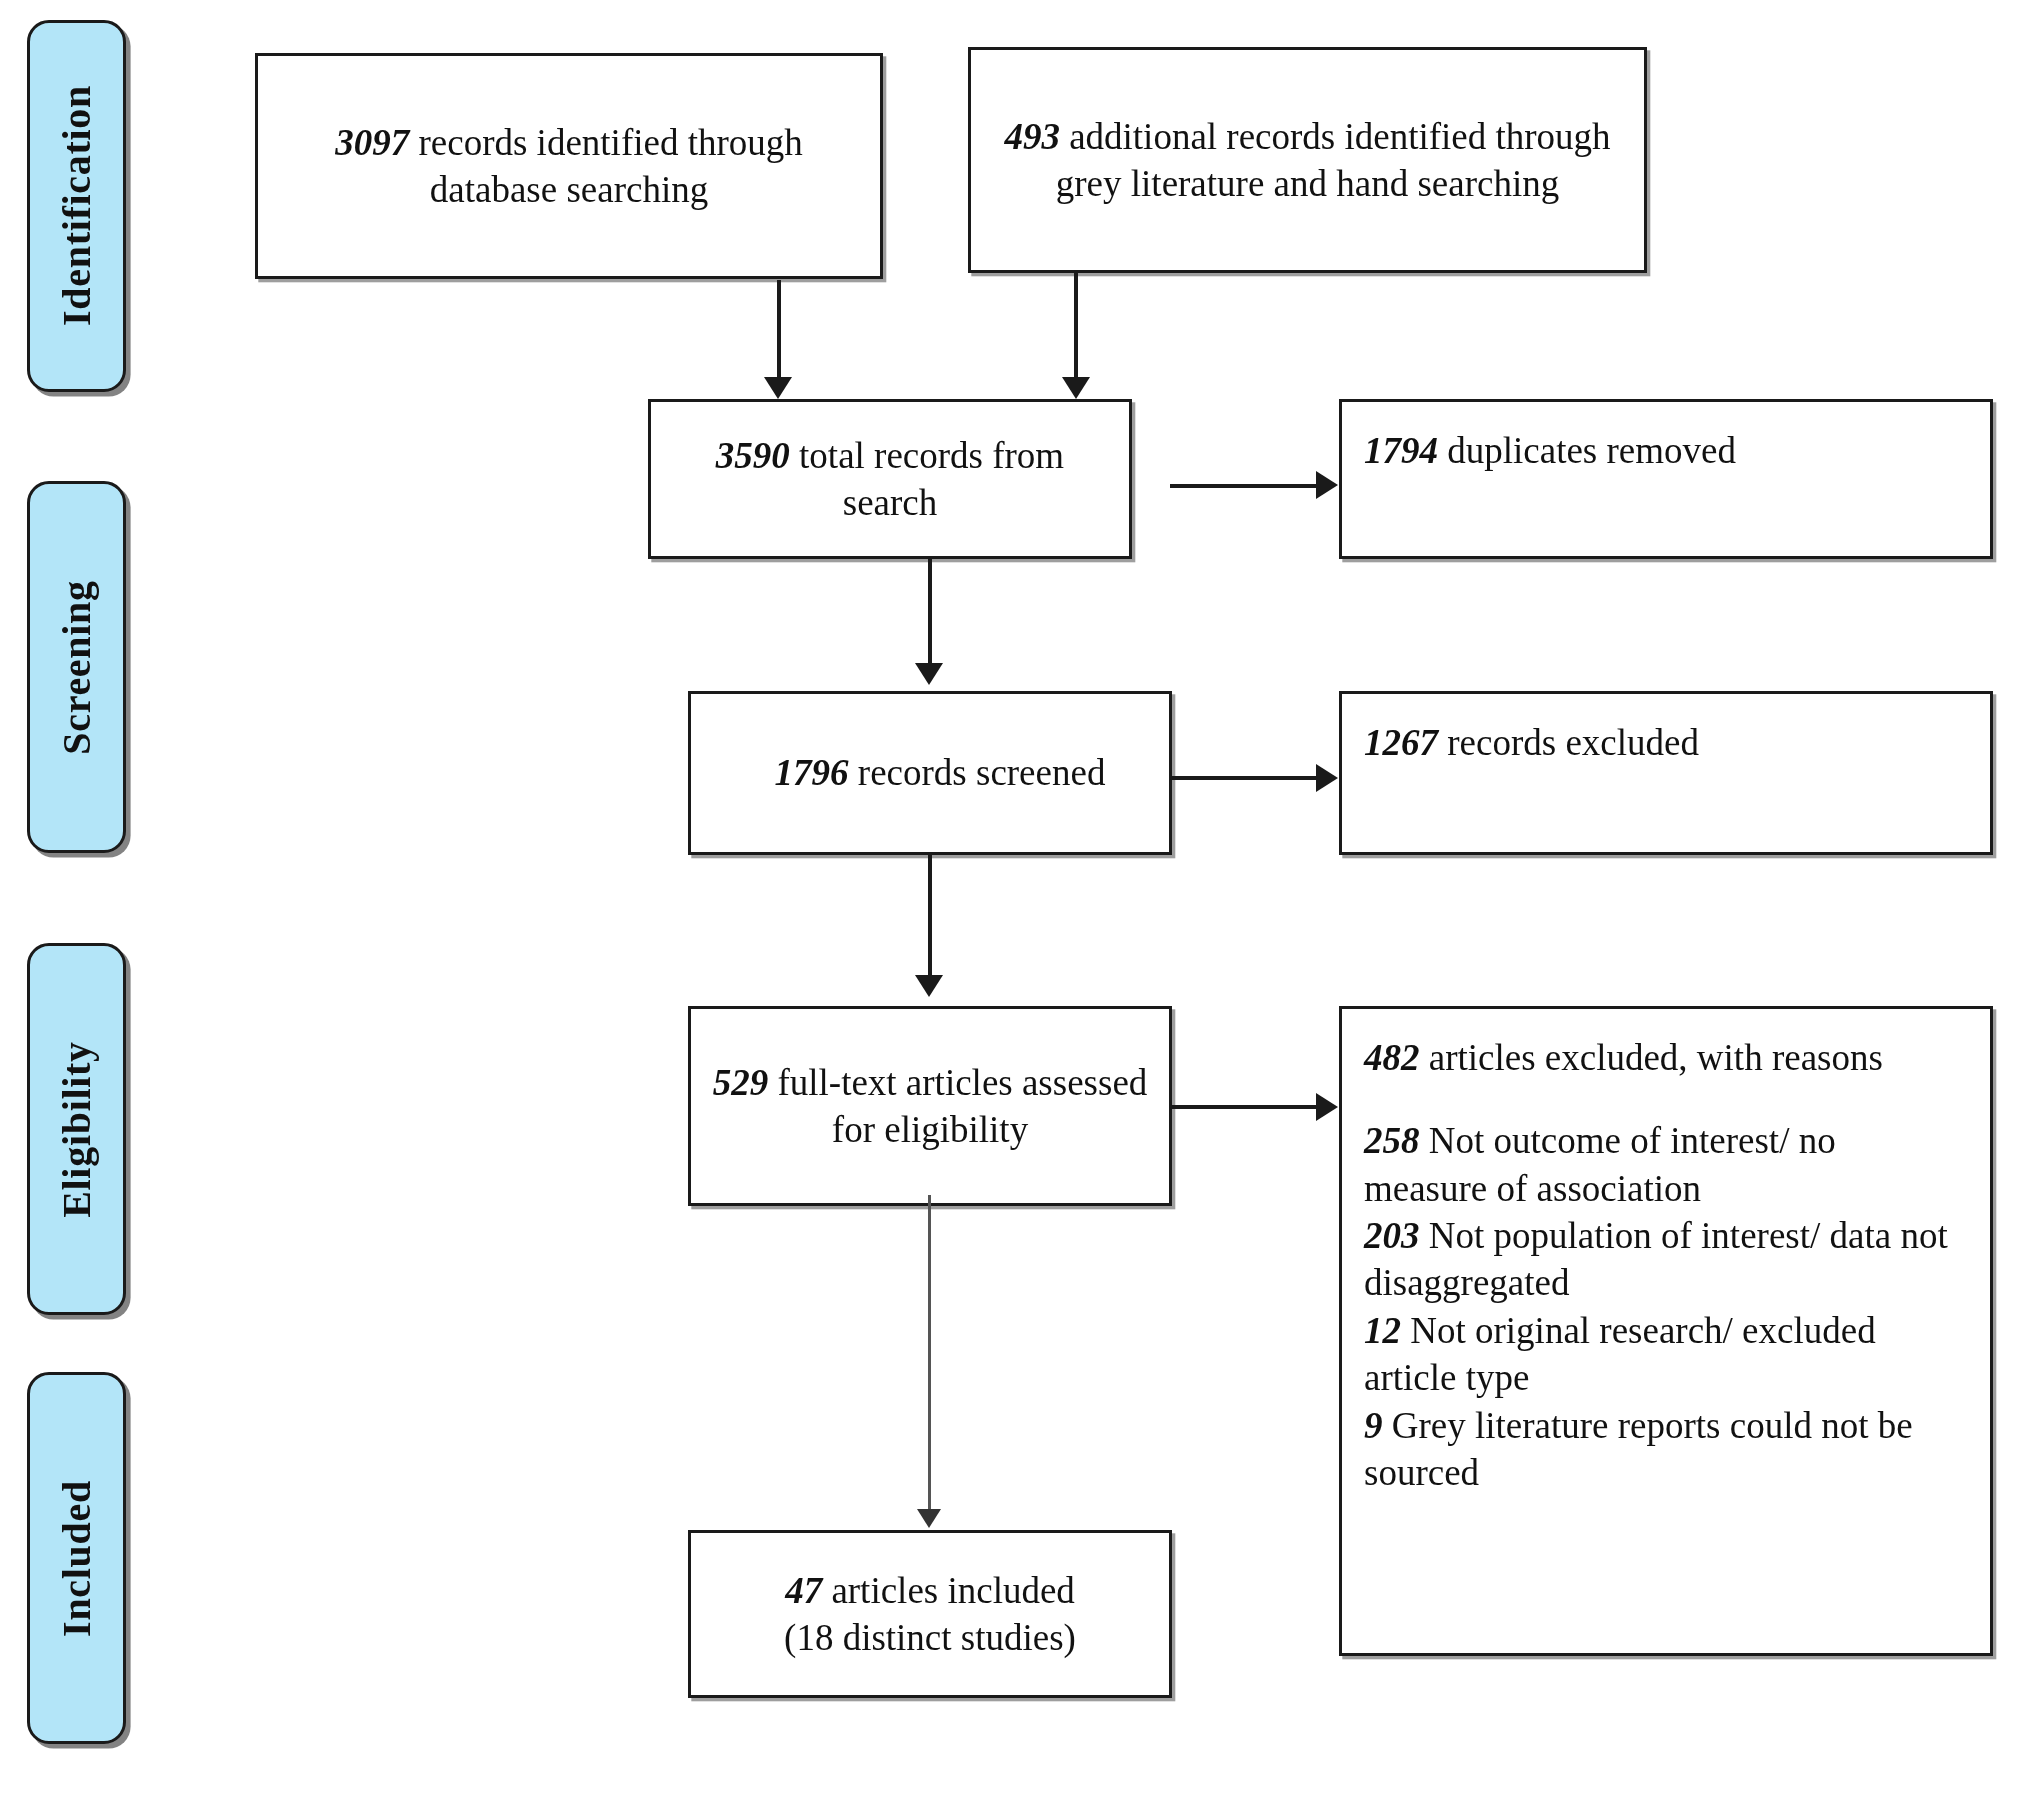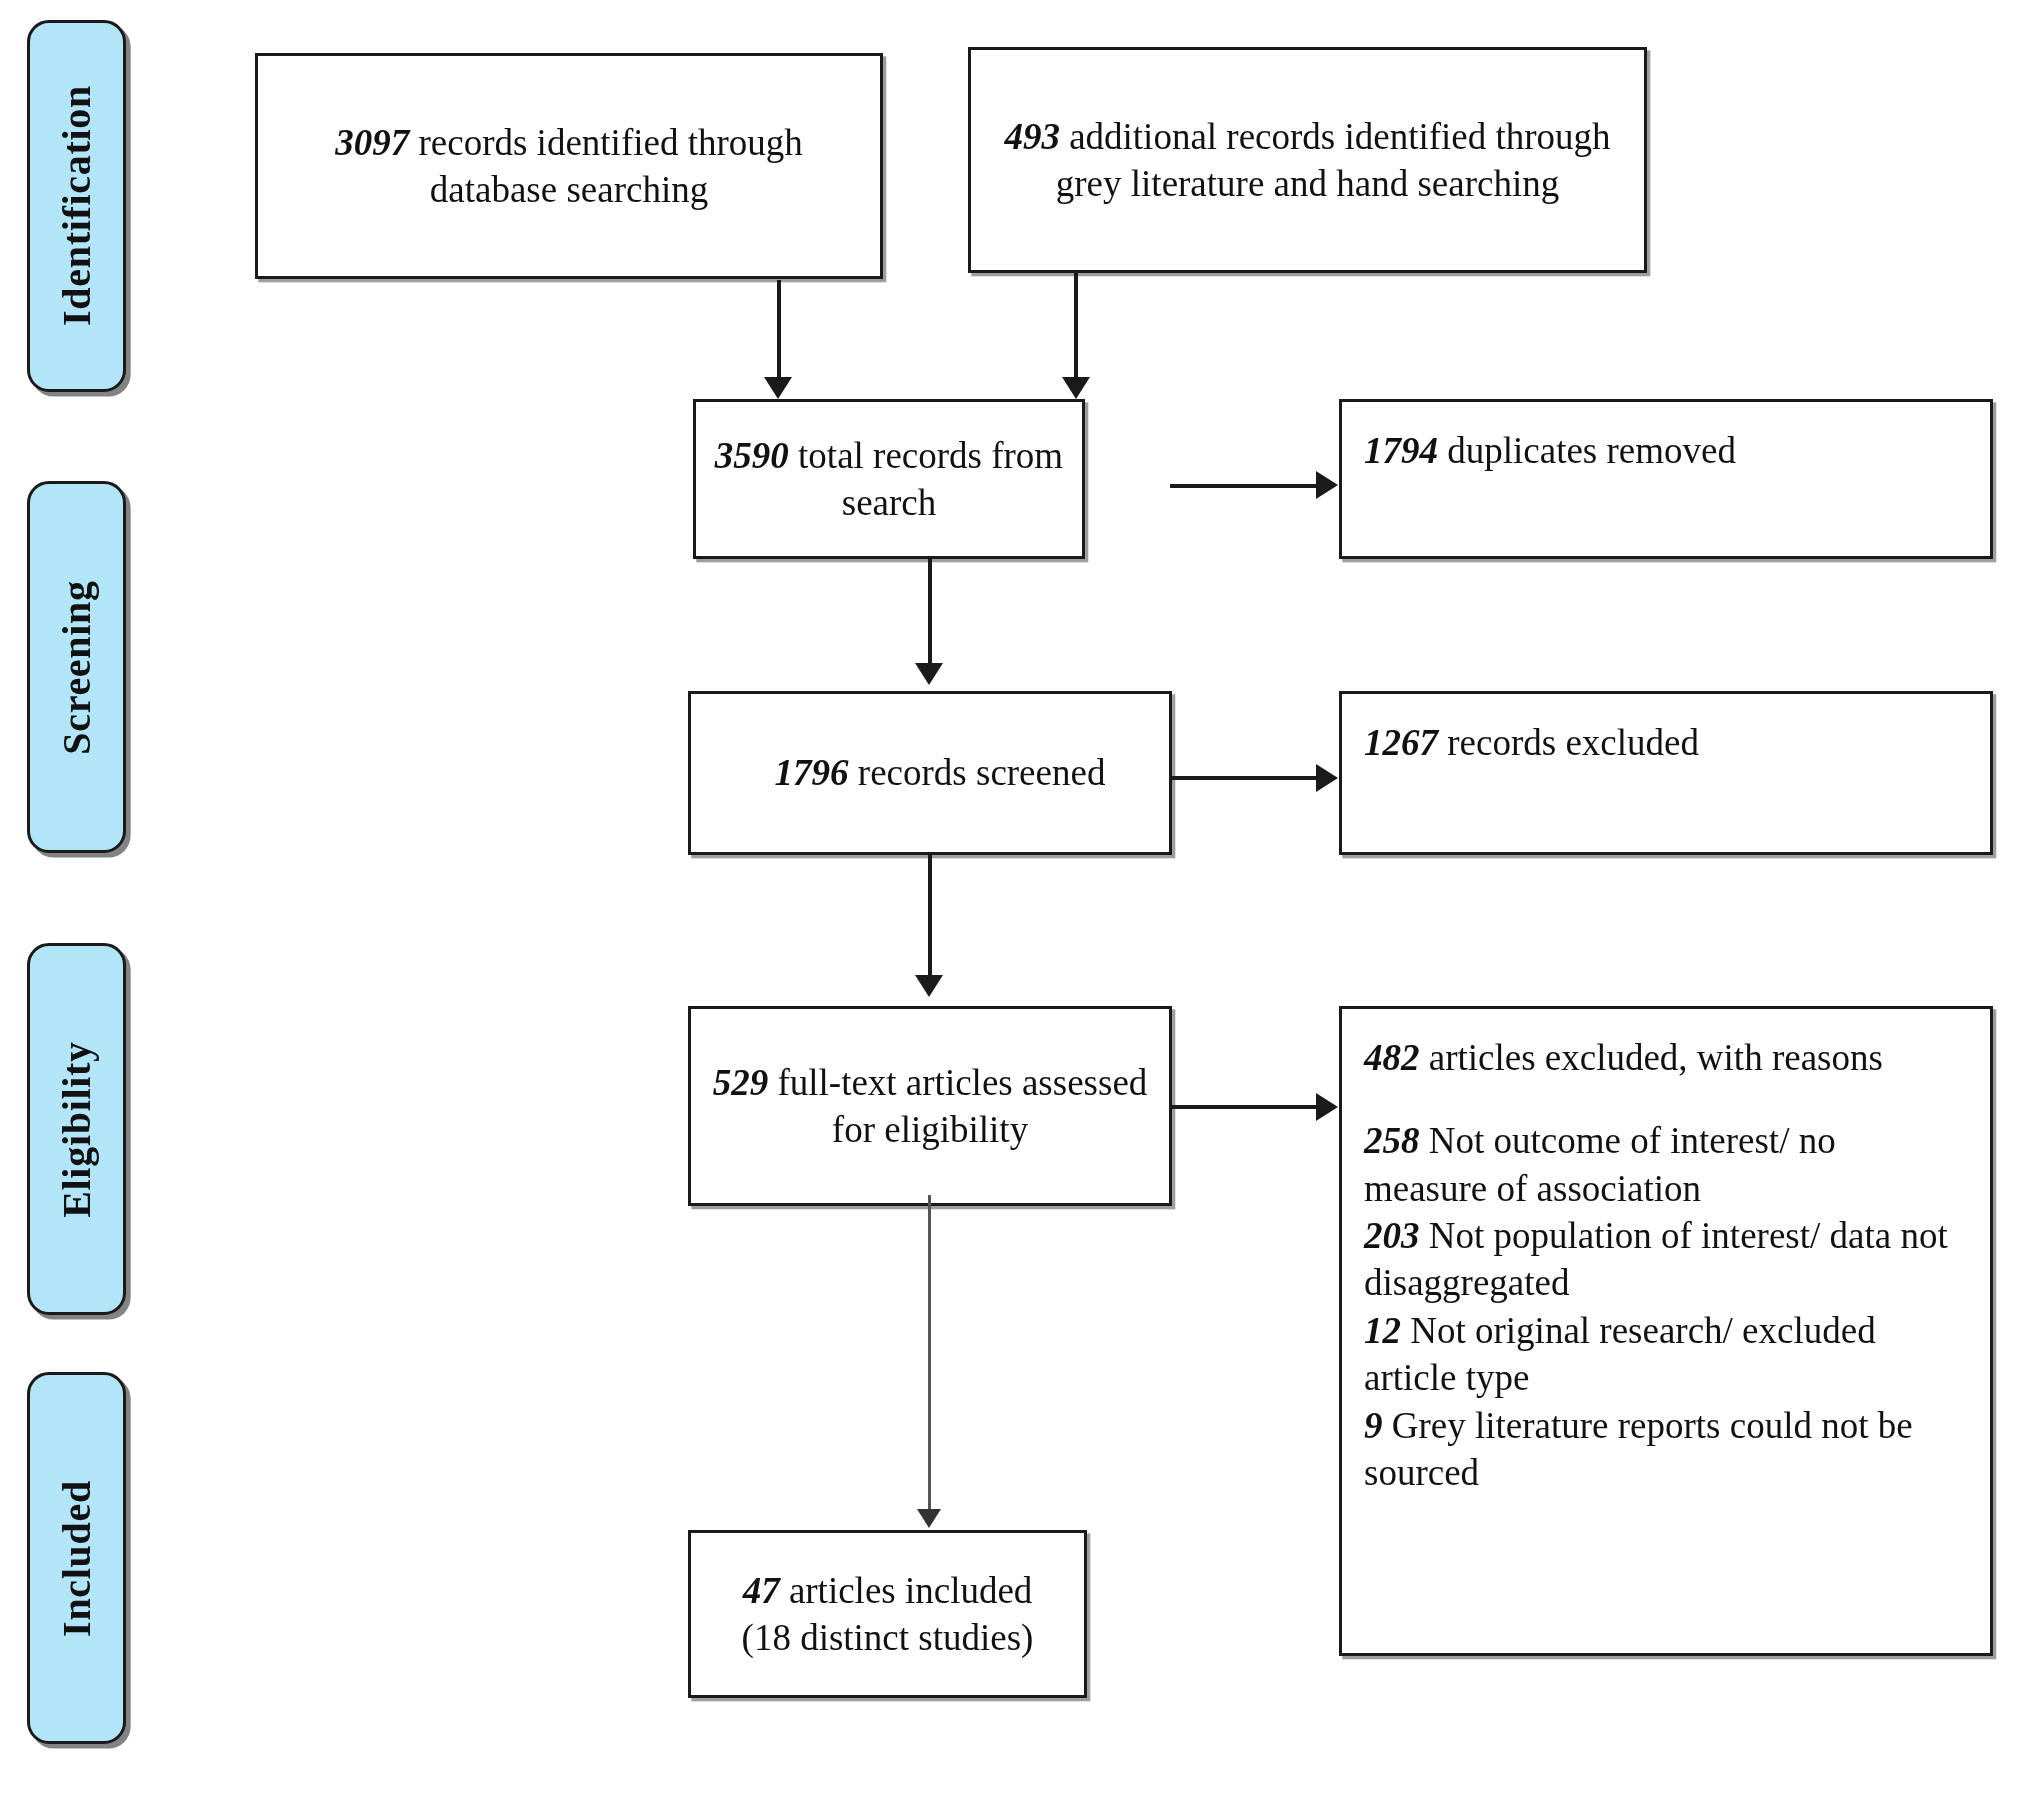--- a/index.html
+++ b/index.html
@@ -134,21 +134,21 @@
   <div class="node center-node" style="left:968px; top:47px; width:679px; height:226px;">
     <span class="node-text"><b class="num">493</b><span> additional records identified through grey literature and hand searching</span></span>
   </div>
 
   <div class="vline" style="left:777px; top:280px; height:101px;"></div>
   <div class="arrow-down" style="left:764px; top:377px;"></div>
 
   <div class="vline" style="left:1074px; top:273px; height:107px;"></div>
   <div class="arrow-down" style="left:1062px; top:377px;"></div>
 
-  <div class="node center-node" style="left:693px; top:399px; width:392px; height:160px;">
+  <div class="node center-node" style="left:648px; top:399px; width:484px; height:160px;">
     <span class="node-text"><b class="num">3590</b><span> total records from search</span></span>
   </div>
 
   <div class="node side-node" style="left:1339px; top:399px; width:654px; height:160px;">
     <span class="node-text"><b class="num">1794</b><span> duplicates removed</span></span>
   </div>
 
   <div class="hline" style="left:1170px; top:484px; width:147px;"></div>
   <div class="arrow-right" style="left:1316px; top:471px;"></div>
 
@@ -183,21 +183,21 @@
       <span class="reason-line"><b class="num">9</b><span> Grey literature reports could not be sourced</span></span>
     </span>
   </div>
 
   <div class="hline" style="left:1170px; top:1105px; width:147px;"></div>
   <div class="arrow-right" style="left:1316px; top:1093px;"></div>
 
   <div class="vline thin" style="left:928px; top:1195px; height:319px;"></div>
   <div class="arrow-down thin" style="left:917px; top:1509px;"></div>
 
-  <div class="node center-node" style="left:688px; top:1530px; width:399px; height:168px;">
+  <div class="node center-node" style="left:688px; top:1530px; width:484px; height:168px;">
     <span class="node-text">
       <b class="num">47</b><span> articles included</span><br>
       <span>(18 distinct studies)</span>
     </span>
   </div>
 
 </div>
 
 
 </body></html>

